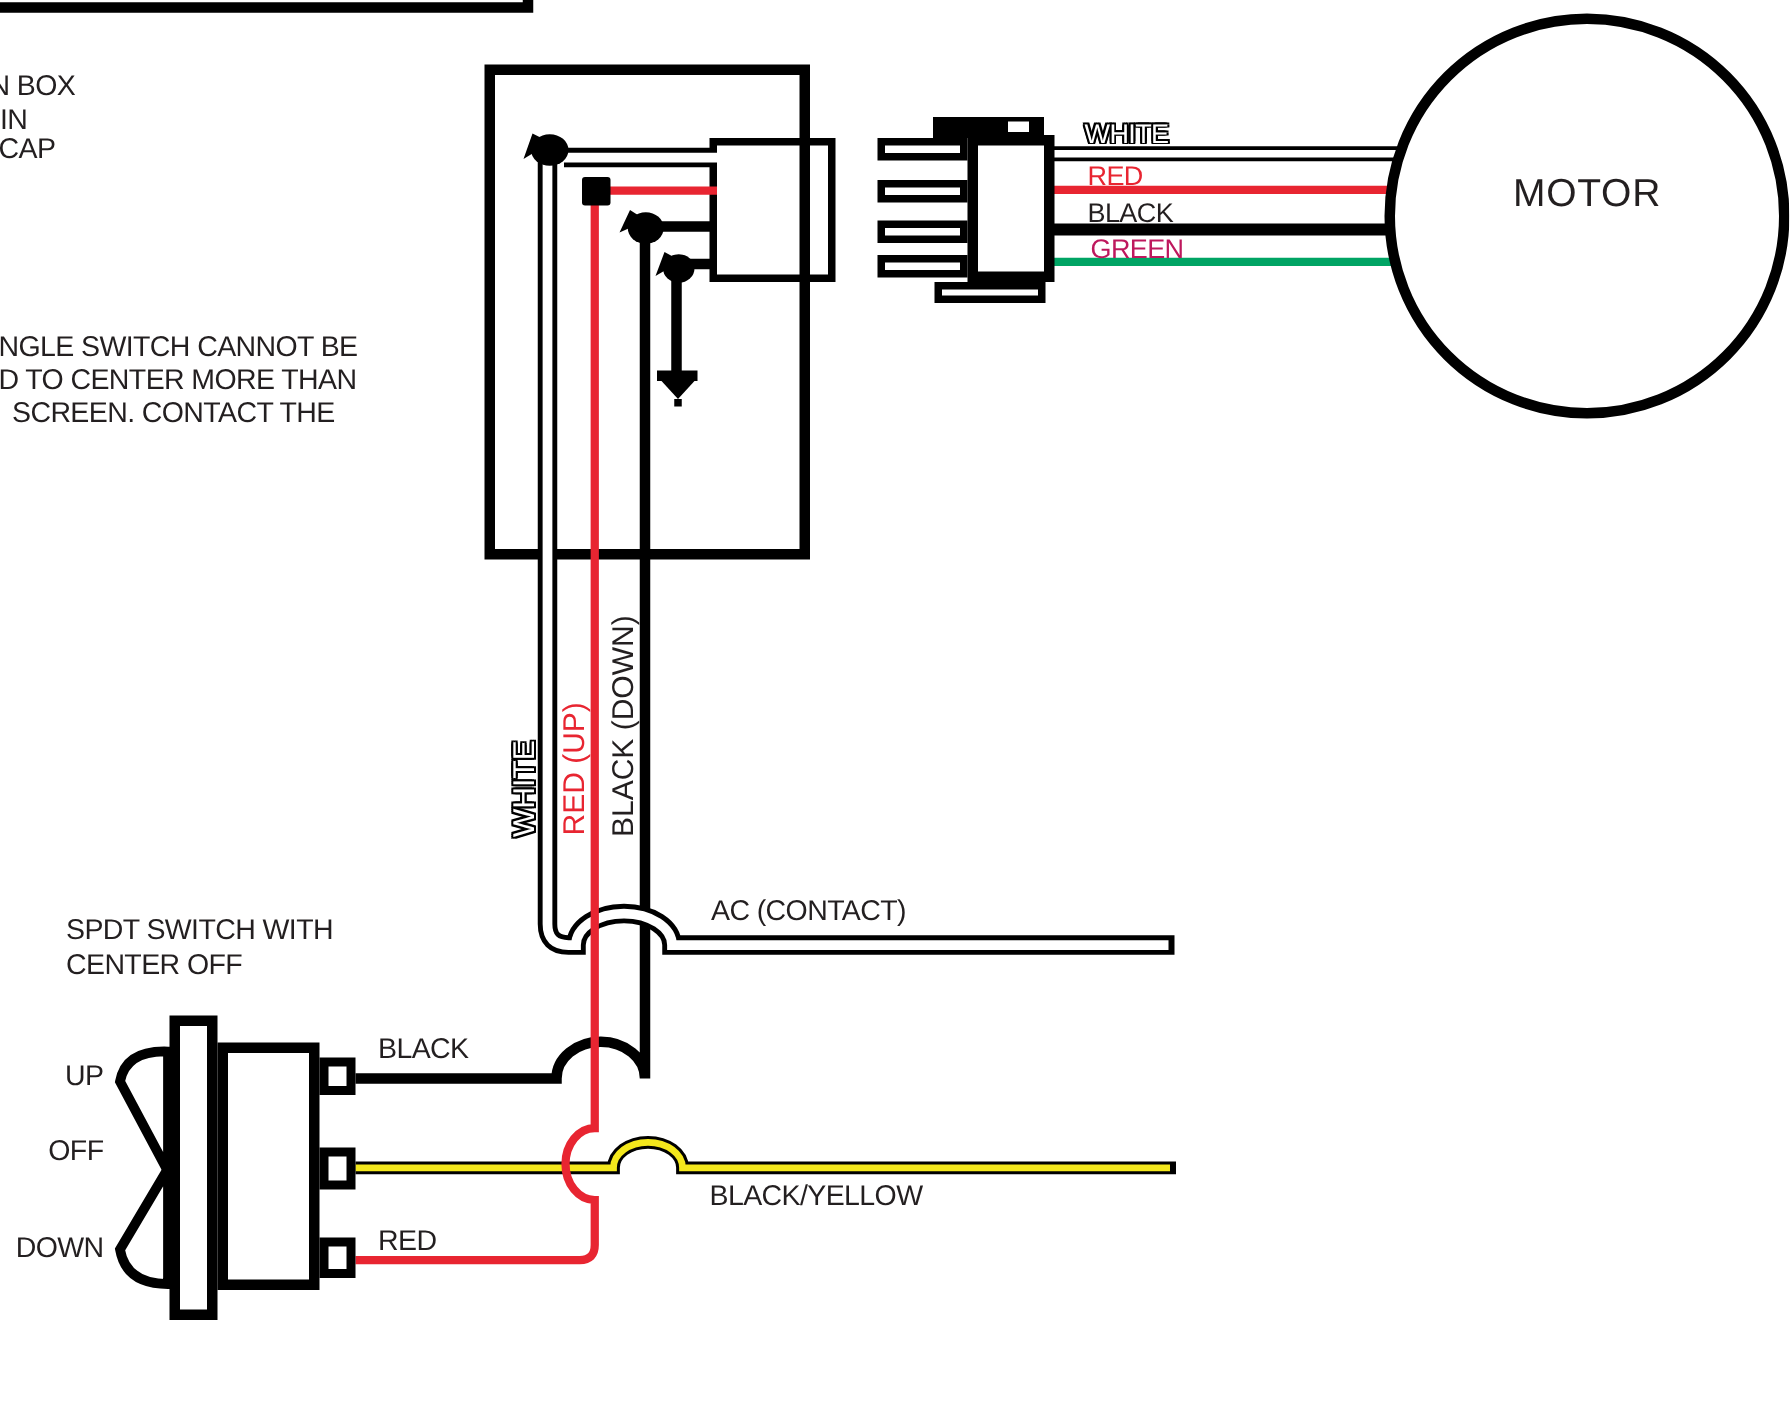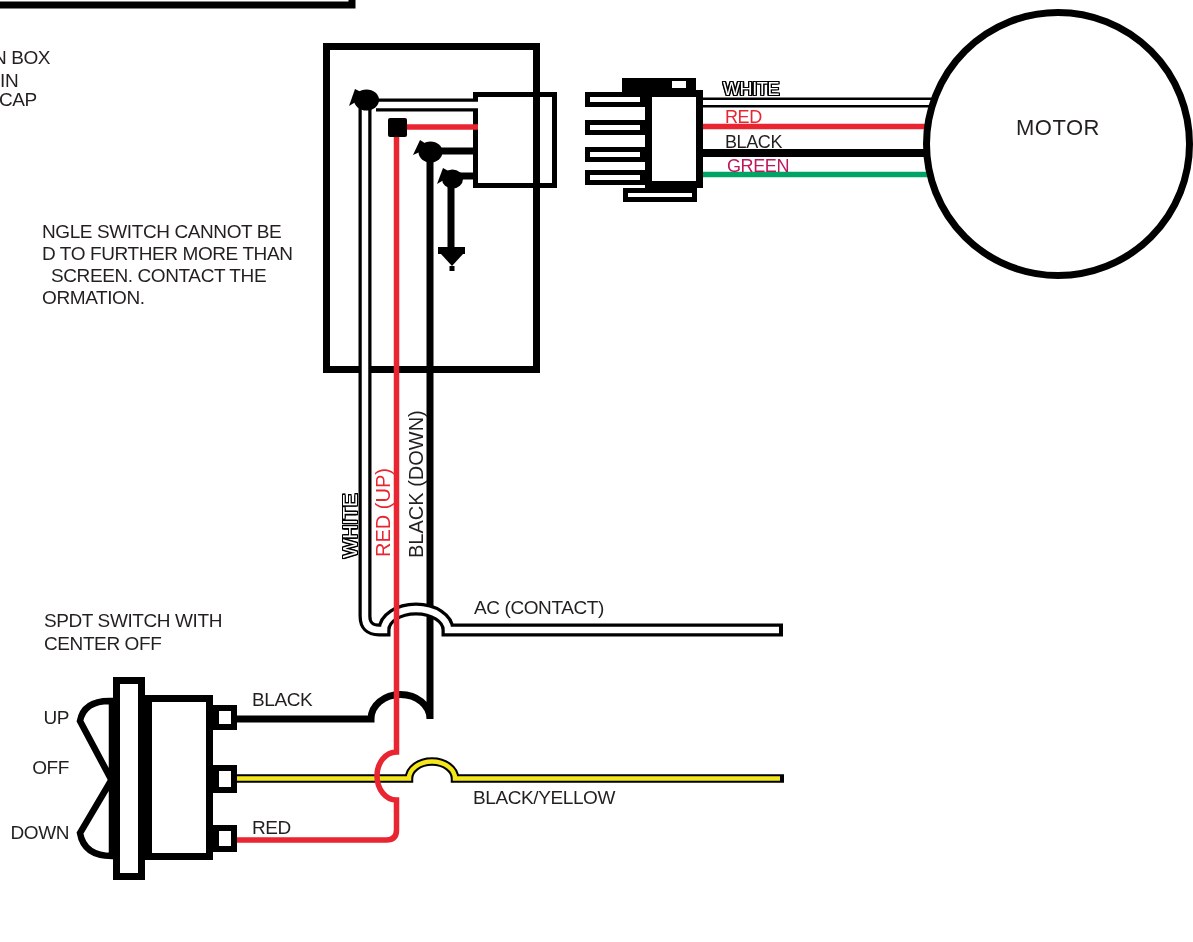--- a/index.html
+++ b/index.html
@@ -12,21 +12,21 @@
   .c-green{color:#be185d;}
   .hollow{color:#ffffff;text-shadow:-1.3px -1.3px 0 #000,1.3px -1.3px 0 #000,-1.3px 1.3px 0 #000,
           1.3px 1.3px 0 #000,-1.3px 0 0 #000,1.3px 0 0 #000,0 -1.3px 0 #000,0 1.3px 0 #000;}
   .vlabel{position:absolute;transform-origin:0 0;transform:rotate(-90deg);font-size:20px;
           line-height:23px;letter-spacing:0;white-space:nowrap;}
   .block div{white-space:nowrap;}
   .ml9{margin-left:9px;}
   .lh23 div{line-height:23px;}
   .lh225 div{line-height:22.5px;}
   .ctr{text-align:center;}
-  .motor-title{font-size:22px;letter-spacing:0.5px;}
+  .motor-title{font-size:26px;letter-spacing:0.5px;}
 </style>
 </head>
 <body>
 
 <div class="canvas">
 
   <svg width="1193" height="942" viewBox="0 0 1193 942">
 
     <rect x="-17" y="-17" width="369" height="22" fill="none" stroke="#000" stroke-width="7"></rect>
 
@@ -95,25 +95,24 @@
       <rect x="216" y="708" width="18" height="19" fill="#fff" stroke="#000" stroke-width="6"></rect>
       <rect x="216" y="768" width="18" height="22" fill="#fff" stroke="#000" stroke-width="6"></rect>
       <rect x="216" y="828" width="18" height="21" fill="#fff" stroke="#000" stroke-width="6"></rect>
     </g>
   </svg>
 
   <div class="lbl" style="left:-7px;top:47px;">N BOX</div>
   <div class="lbl" style="left:0px;top:70px;">IN</div>
   <div class="lbl" style="left:-1px;top:89px;">CAP</div>
 
-  <div class="lbl block" style="left:-1px;top:221px;padding-left:43px;">
+  <div class="lbl block" style="left:-1px;top:221px;">
     <div>NGLE SWITCH CANNOT BE</div>
-    <div>D TO FURTHER MORE THAN</div>
+    <div>D TO CENTER MORE THAN</div>
     <div class="ml9">SCREEN. CONTACT THE</div>
-    <div>ORMATION.</div>
   </div>
 
   <div class="lbl f18 hollow" style="left:723px;top:79px;">WHITE</div>
   <div class="lbl f18 c-red" style="left:725px;top:107px;">RED</div>
   <div class="lbl f18" style="left:725px;top:132px;">BLACK</div>
   <div class="lbl f18 c-green" style="left:727px;top:156px;">GREEN</div>
 
   <div class="lbl ctr motor-title" style="left:1006px;top:117px;width:104px;">MOTOR</div>
 
   <div class="vlabel hollow" style="left:339px;top:558px;">WHITE</div>

